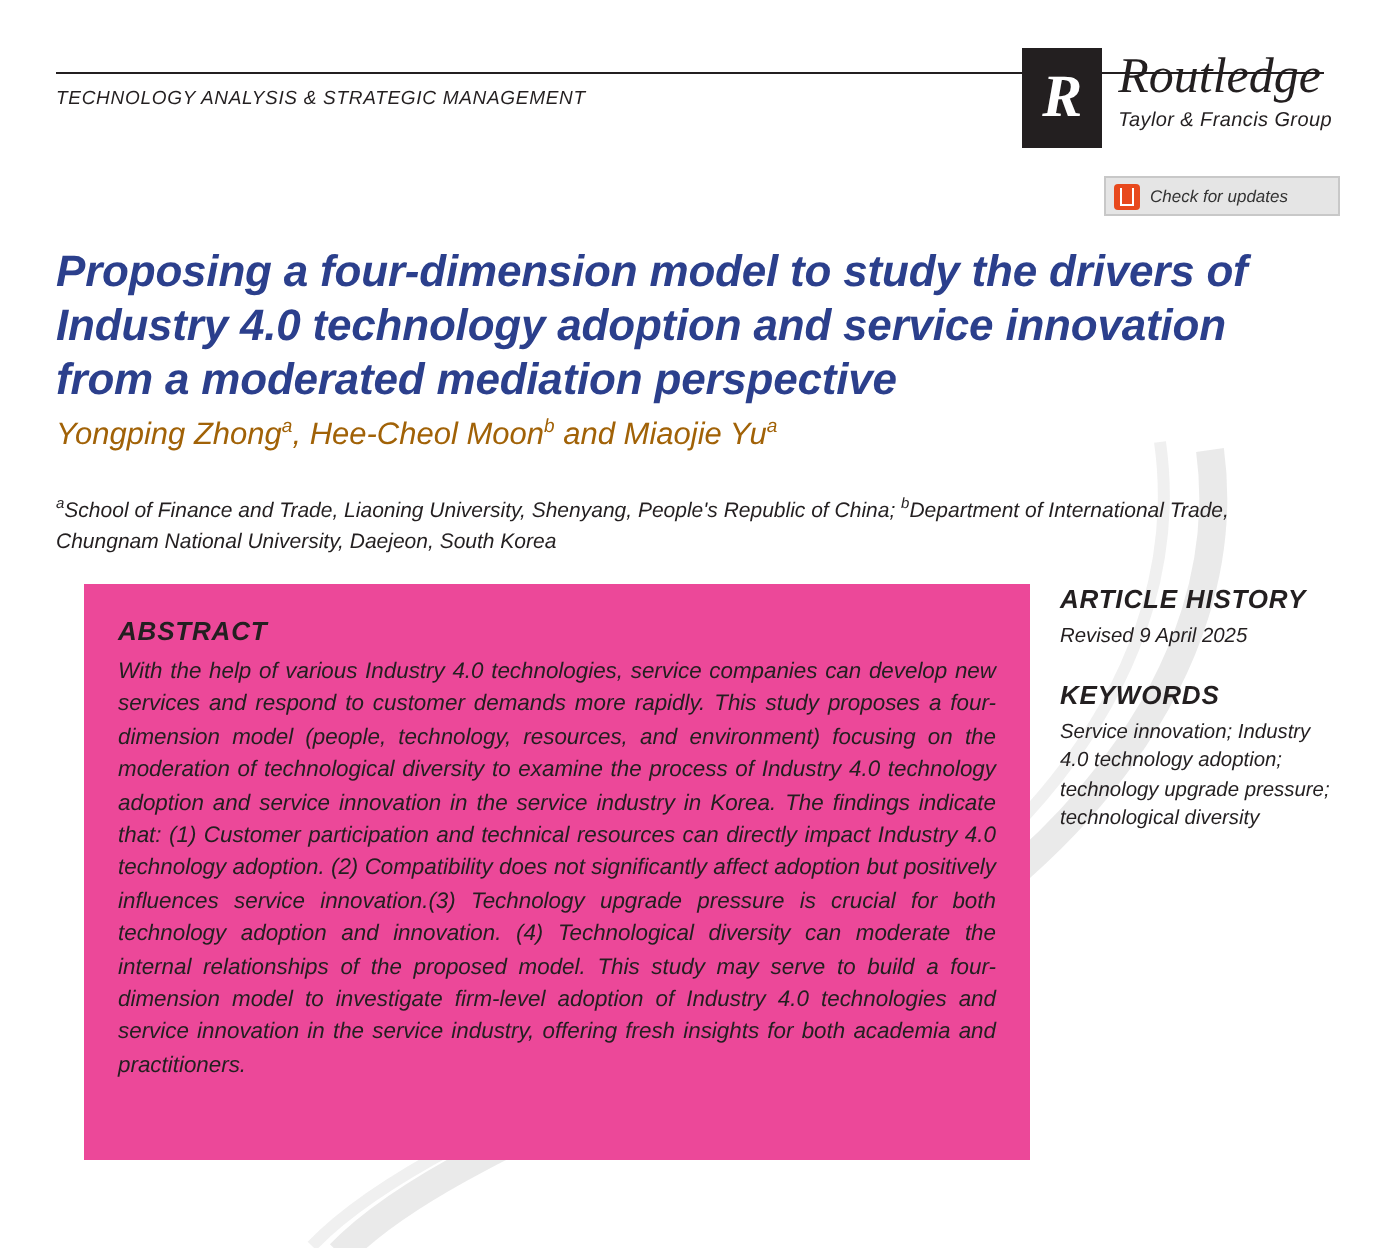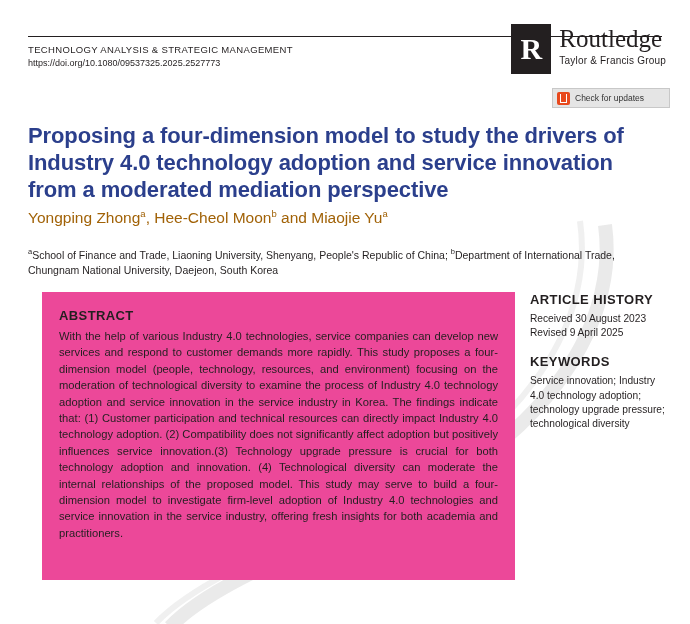--- a/index.html
+++ b/index.html
@@ -15,20 +15,21 @@
     color: #231f20;
     overflow: hidden;
   }
 
   .page {
     position: absolute;
     top: 0; left: 0;
     width: 690px;
     height: 624px;
     background: #ffffff;
+    font-style: italic;
   }
 
   
   .watermark {
     position: absolute;
     left: 150px;
     top: 215px;
     width: 480px;
     height: 420px;
     pointer-events: none;
@@ -242,21 +243,20 @@
     <path d="M455 10 C 470 120, 380 230, 250 290 C 150 336, 60 370, 20 412" fill="none" stroke="#d9d9d9" stroke-width="14"></path>
     <path d="M430 6 C 446 118, 360 226, 232 286 C 132 332, 46 366, 6 408" fill="none" stroke="#e4e4e4" stroke-width="6"></path>
   </svg>
 
   <div class="content">
 
     <div class="rule"></div>
 
     <div class="journal-header">
       <div class="journal-name">TECHNOLOGY ANALYSIS &amp; STRATEGIC MANAGEMENT</div>
-      <div class="doi">https://doi.org/10.1080/09537325.2025.2527773</div>
     </div>
 
     <div class="logo">
       <div class="logo-mark">R</div>
       <div class="logo-text">
         <div class="logo-title">Routledge</div>
         <div class="logo-sub">Taylor &amp; Francis Group</div>
       </div>
     </div>
 
@@ -279,21 +279,20 @@
       <div class="abstract-inner">
         <div class="section-heading">ABSTRACT</div>
         <div class="abstract-text">With the help of various Industry 4.0 technologies, service companies can develop new services and respond to customer demands more rapidly. This study proposes a four-dimension model (people, technology, resources, and environment) focusing on the moderation of technological diversity to examine the process of Industry 4.0 technology adoption and service innovation in the service industry in Korea. The findings indicate that: (1) Customer participation and technical resources can directly impact Industry 4.0 technology adoption. (2) Compatibility does not significantly affect adoption but positively influences service innovation.(3) Technology upgrade pressure is crucial for both technology adoption and innovation. (4) Technological diversity can moderate the internal relationships of the proposed model. This study may serve to build a four-dimension model to investigate firm-level adoption of Industry 4.0 technologies and service innovation in the service industry, offering fresh insights for both academia and practitioners.</div>
       </div>
     </div>
 
     <div class="side-col">
       <div class="side-block">
         <div class="section-heading">ARTICLE HISTORY</div>
         <div class="side-text">
-          <div>Received 30 August 2023</div>
           <div>Revised 9 April 2025</div>
         </div>
       </div>
       <div class="side-block">
         <div class="section-heading">KEYWORDS</div>
         <div class="kw-text">Service innovation; Industry 4.0 technology adoption; technology upgrade pressure; technological diversity</div>
       </div>
     </div>
 
   </div>

